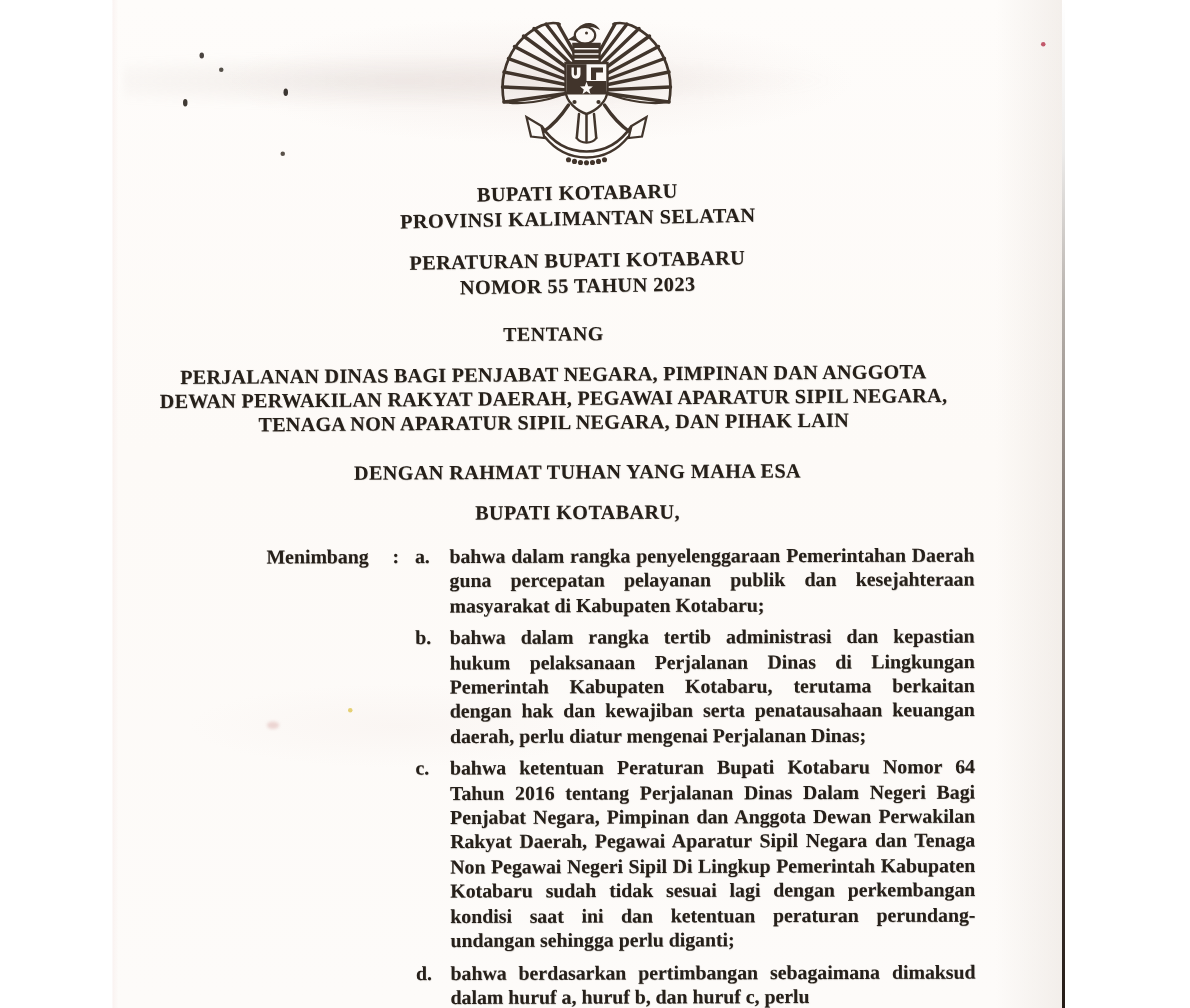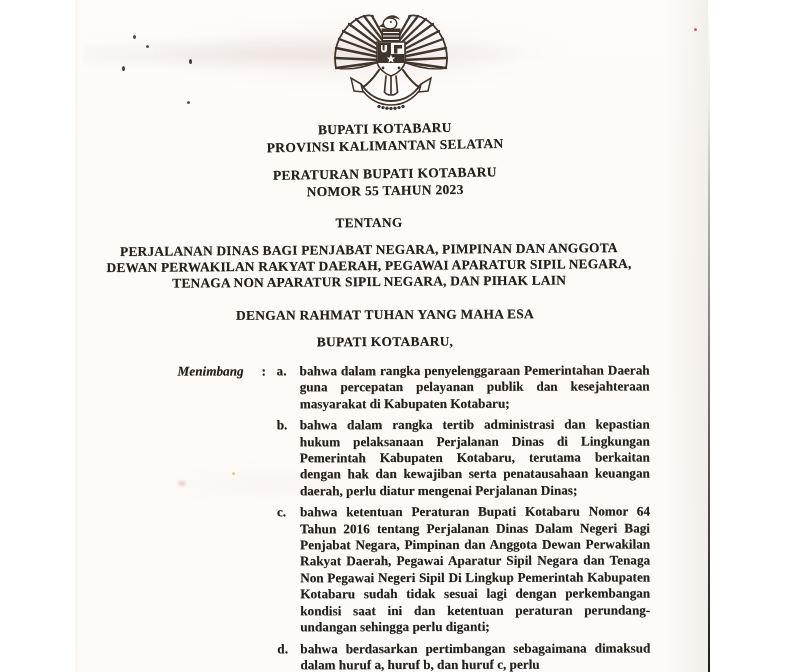--- a/index.html
+++ b/index.html
@@ -60,21 +60,21 @@
   .issuer    { top: 334px; font-size: 13.4px; font-weight: 700; letter-spacing: 0.3px; transform: rotate(-0.3deg); }
 
   
   .consider {
     position: absolute; left: 178px; top: 363px;
     width: 472px;
     display: flex; align-items: flex-start;
     font-size: 13.2px; font-weight: 600; line-height: 16.4px;
     transform: rotate(-0.15deg);
   }
-  .consider .label { width: 84px; flex: 0 0 84px; font-style: italic; }
+  .consider .label { width: 84px; flex: 0 0 84px; }
   .consider .sep   { width: 15px; flex: 0 0 15px; }
   .consider .items { flex: 1; }
   .c-item { display: flex; margin-bottom: 5px; }
   .c-item .marker { width: 23px; flex: 0 0 23px; }
   .c-item .text   { flex: 1; text-align: justify; text-justify: inter-word; }
 
   
   .emblem { position: absolute; left: 333px; top: 12px; width: 116px; height: 102px; opacity: 0.93; }
 </style>
 </head>

